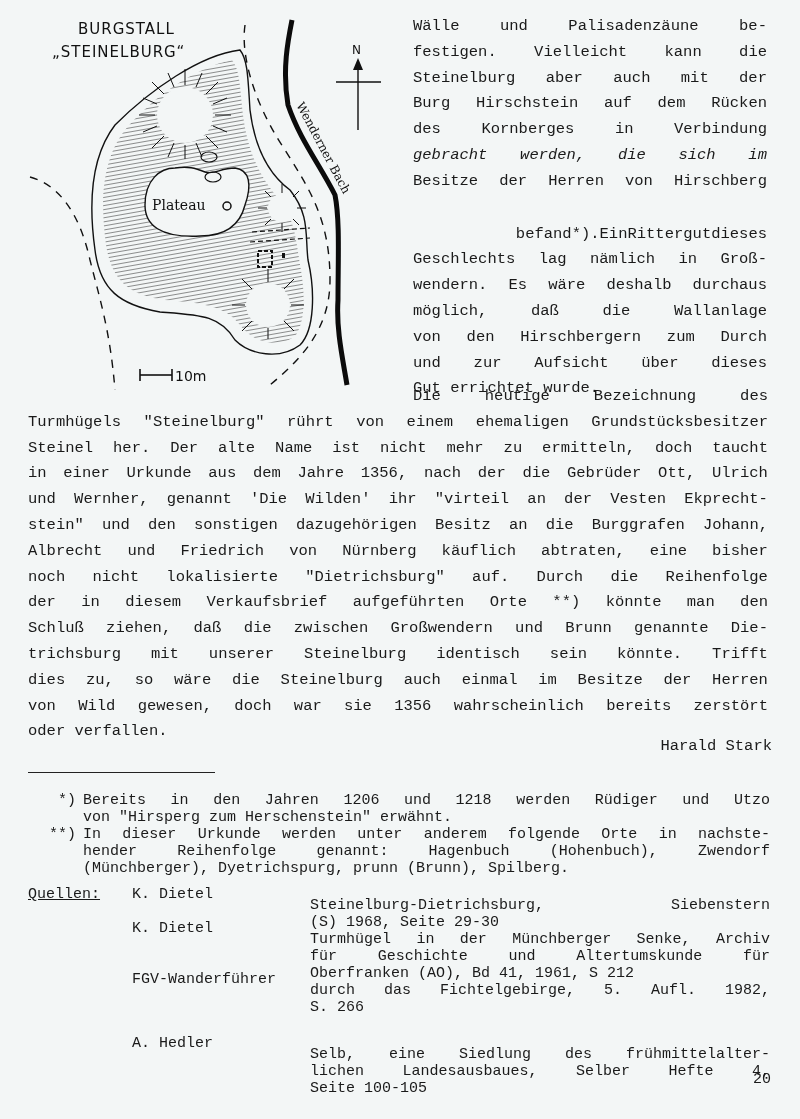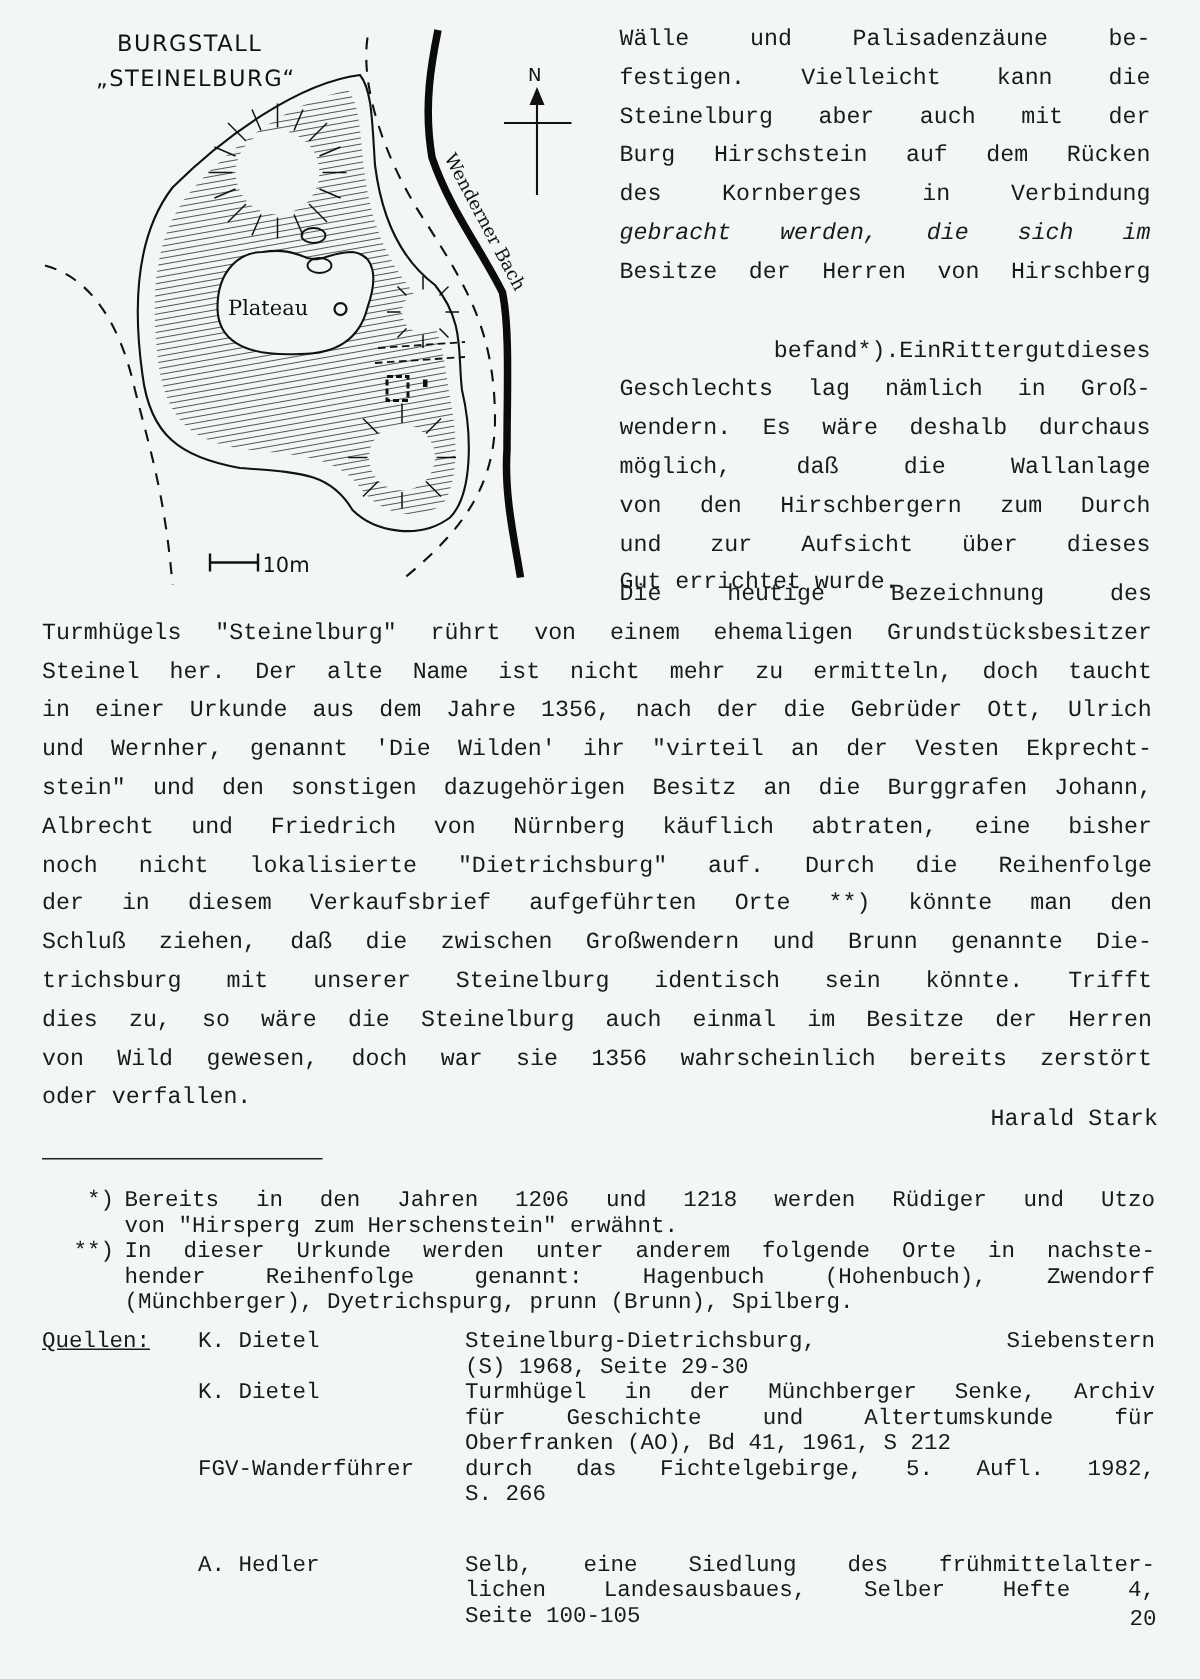--- a/index.html
+++ b/index.html
@@ -18,21 +18,21 @@
   .full .jline { display:block; }
   .first-indent { padding-left: 385px; }
   .author { position: absolute; right: 28px; top: 737px; font-size: 15.5px; }
   .rule { position: absolute; left: 28px; top: 772px; width: 187px; border-top: 1.5px solid #222; }
   .fn { position: absolute; left: 28px; width: 742px; font-size: 15px; line-height: 17px; }
   .fn .mark { position: absolute; left: 0; width: 48px; text-align: right; }
   .fn .body { margin-left: 55px; }
   .src { position: absolute; left: 28px; width: 742px; font-size: 15px; line-height: 17px; }
   .src .lbl { position: absolute; left: 0; text-decoration: underline; }
   .src .auth { position: absolute; left: 104px; }
-  .src .txt { margin-left: 282px; }
+  .src .txt { margin-left: 282px; margin-top: 11px; }
   .pagenum { position: absolute; right: 29px; top: 1071px; font-size: 15px; }
 </style>
 </head>
 <body>
 
 <div class="map">
   <svg viewBox="0 0 400 400">
     <defs>
       <pattern id="hatch" width="4" height="4" patternUnits="userSpaceOnUse" patternTransform="rotate(80)">
         <line x1="0" y1="0" x2="0" y2="4" stroke="#111" stroke-width="1.1"></line>
@@ -116,21 +116,21 @@
     <text x="296" y="105" font-family="DejaVu Serif, serif" font-size="12" fill="#111" transform="rotate(62 296 105)">Wenderner Bach</text>
 
     <g stroke="#111" stroke-width="1.6">
       <line x1="140" y1="375" x2="172" y2="375"></line>
       <line x1="140" y1="369" x2="140" y2="381"></line>
       <line x1="172" y1="369" x2="172" y2="381"></line>
     </g>
     <text x="175" y="381" font-family="DejaVu Sans, sans-serif" font-size="14" fill="#111">10m</text>
   </svg>
   <div class="map-title" style="left:78px;top:20px;">BURGSTALL</div>
-  <div class="map-title" style="left:64px;top:43px;">„STEINELBURG“</div>
+  <div class="map-title" style="left:52px;top:43px;">„STEINELBURG“</div>
 </div>
 
 <div class="col-right">
   <span class="jline" style="display: flex; justify-content: space-between;">
       <span>Wälle</span>
       <span>und</span>
       <span>Palisadenzäune</span>
       <span>be-</span>
     </span>
   <span class="jline" style="display: flex; justify-content: space-between;">

